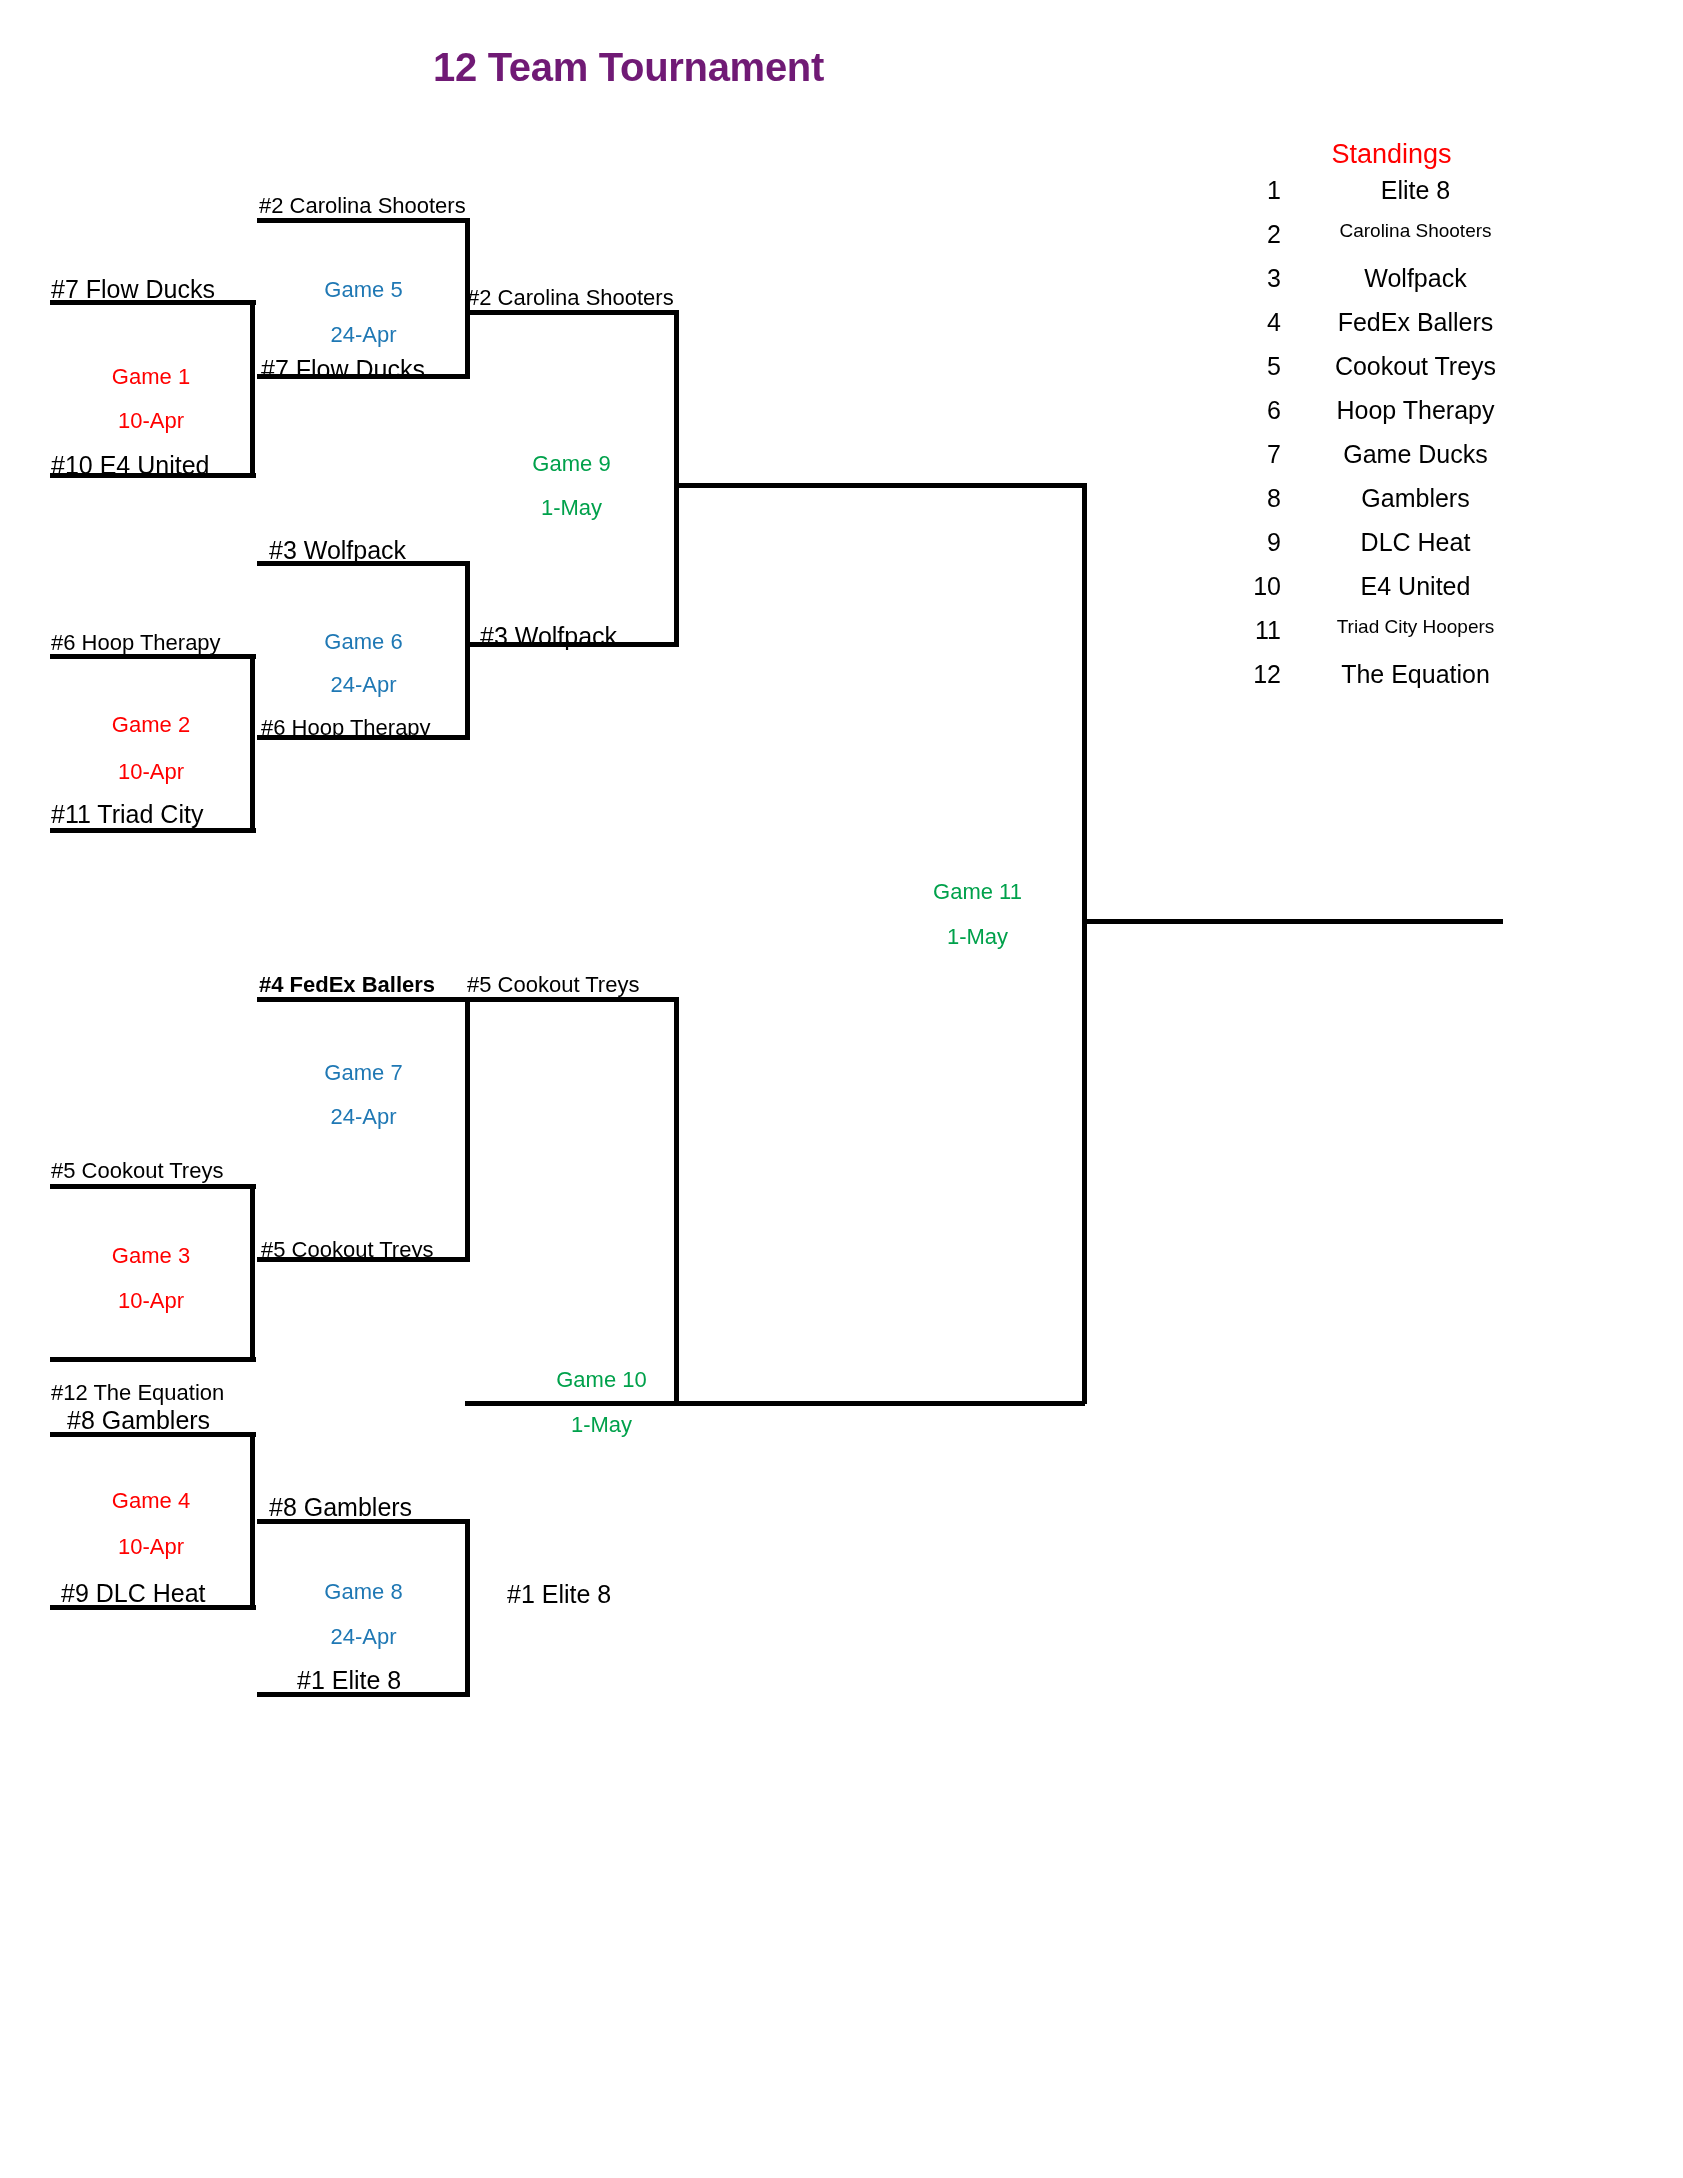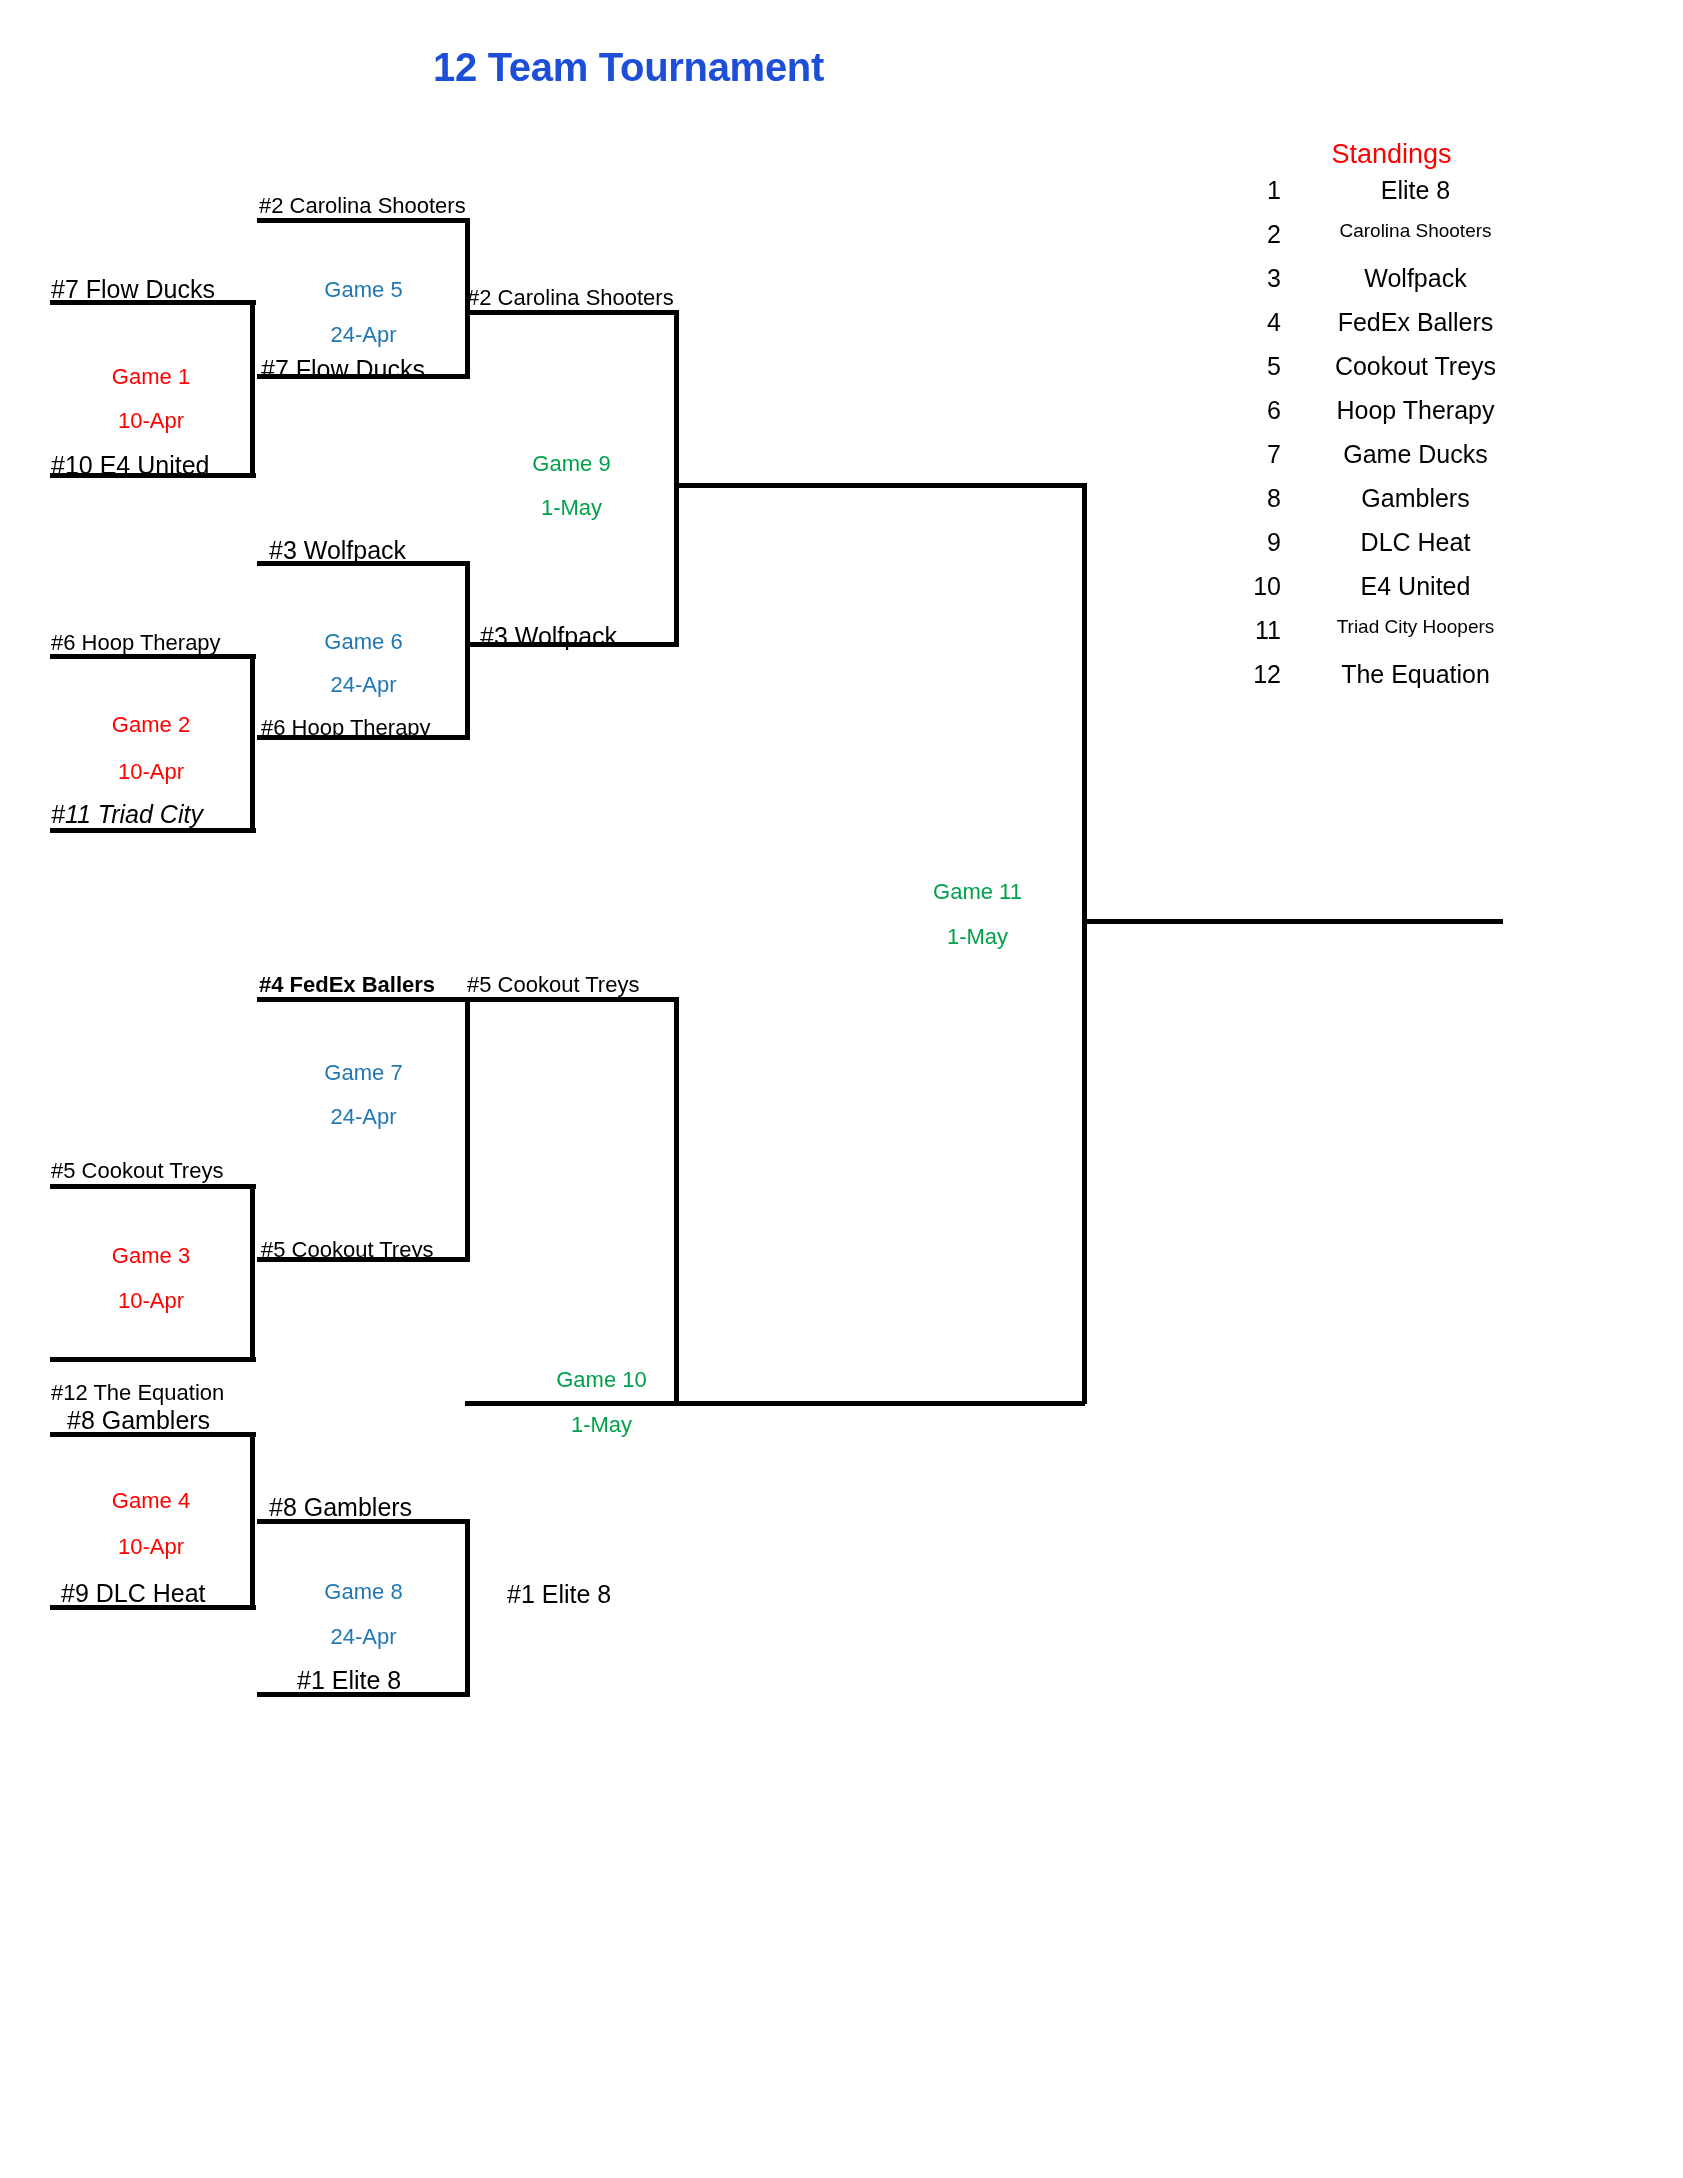--- a/index.html
+++ b/index.html
@@ -21,21 +21,21 @@
 
   
   .title {
     position: absolute;
     left: 0;
     top: 45px;
     width: 1683px;
     text-align: center;
     font-size: 40px;
     font-weight: bold;
-    color: #1d4ed8;
+    color: #701a75;
     letter-spacing: -0.3px;
   }
   
   .title-inner {
     display: inline-block;
     transform: translateX(-213px);
   }
 
   
   .hline {
@@ -145,21 +145,21 @@
   <div class="lbl t-md ctr blue" style="left:257px; top:674px; width:213px;">24-Apr</div>
   <div class="lbl t-sm" style="left:261px; top:717px;">#6 Hoop Therapy</div>
 
   <div class="lbl t-sm" style="left:51px; top:632px;">#6 Hoop Therapy</div>
   <div class="hline" style="left:50px; top:654px; width:206px;"></div>
   <div class="vline" style="left:250px; top:654px; height:178px;"></div>
   <div class="hline" style="left:50px; top:828px; width:206px;"></div>
 
   <div class="lbl t-md ctr red" style="left:48px; top:714px; width:206px;">Game 2</div>
   <div class="lbl t-md ctr red" style="left:48px; top:761px; width:206px;">10-Apr</div>
-  <div class="lbl t-lg" style="left:51px; top:802px;font-style:italic;">#11 Triad City</div>
+  <div class="lbl t-lg" style="left:51px; top:802px;">#11 Triad City</div>
 
   <div class="vline" style="left:1082px; top:483px; height:921px;"></div>
   <div class="hline" style="left:674px; top:483px; width:411px;"></div>
   <div class="hline" style="left:674px; top:1401px; width:411px;"></div>
   <div class="hline" style="left:1082px; top:919px; width:421px;"></div>
 
   <div class="lbl t-md ctr green" style="left:876px; top:881px; width:203px;">Game 11</div>
   <div class="lbl t-md ctr green" style="left:876px; top:926px; width:203px;">1-May</div>
 
   <div class="lbl t-sm" style="left:259px; top:974px;font-weight:bold;">#4 FedEx Ballers</div>

